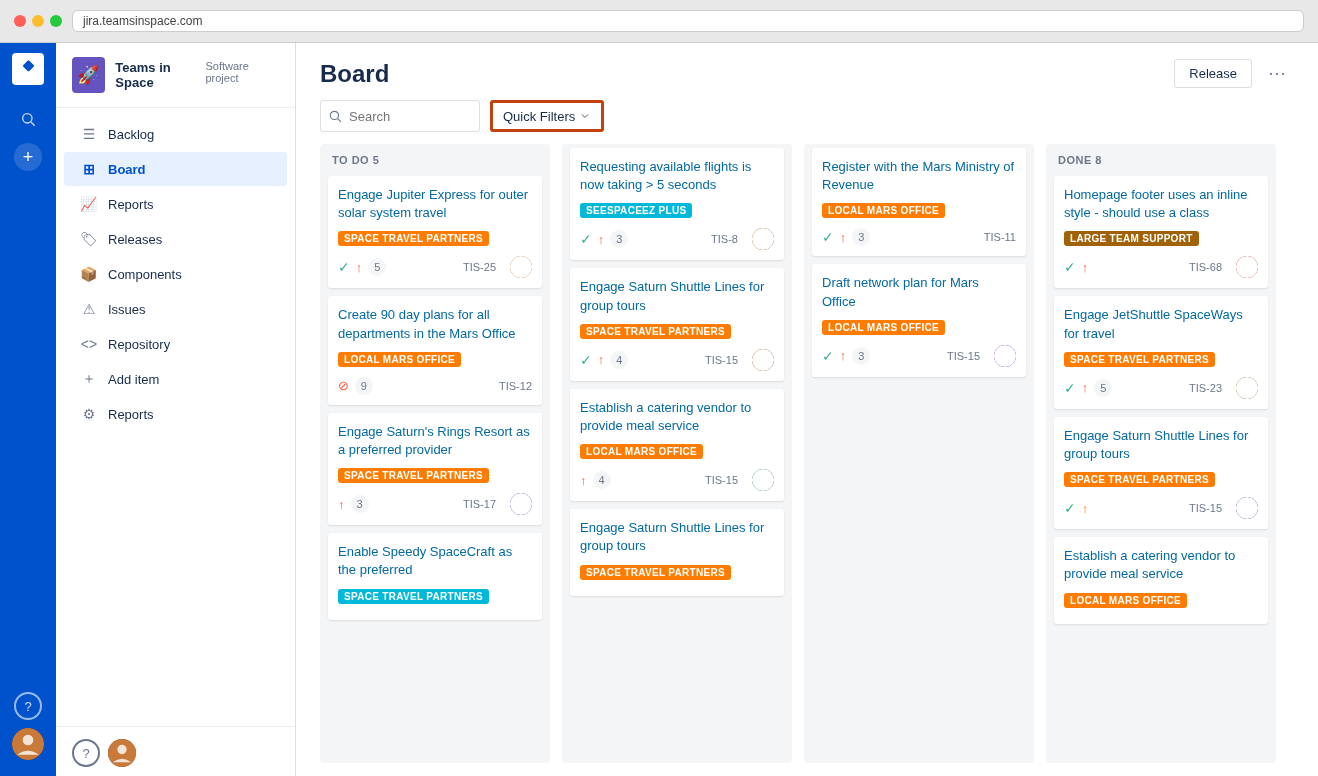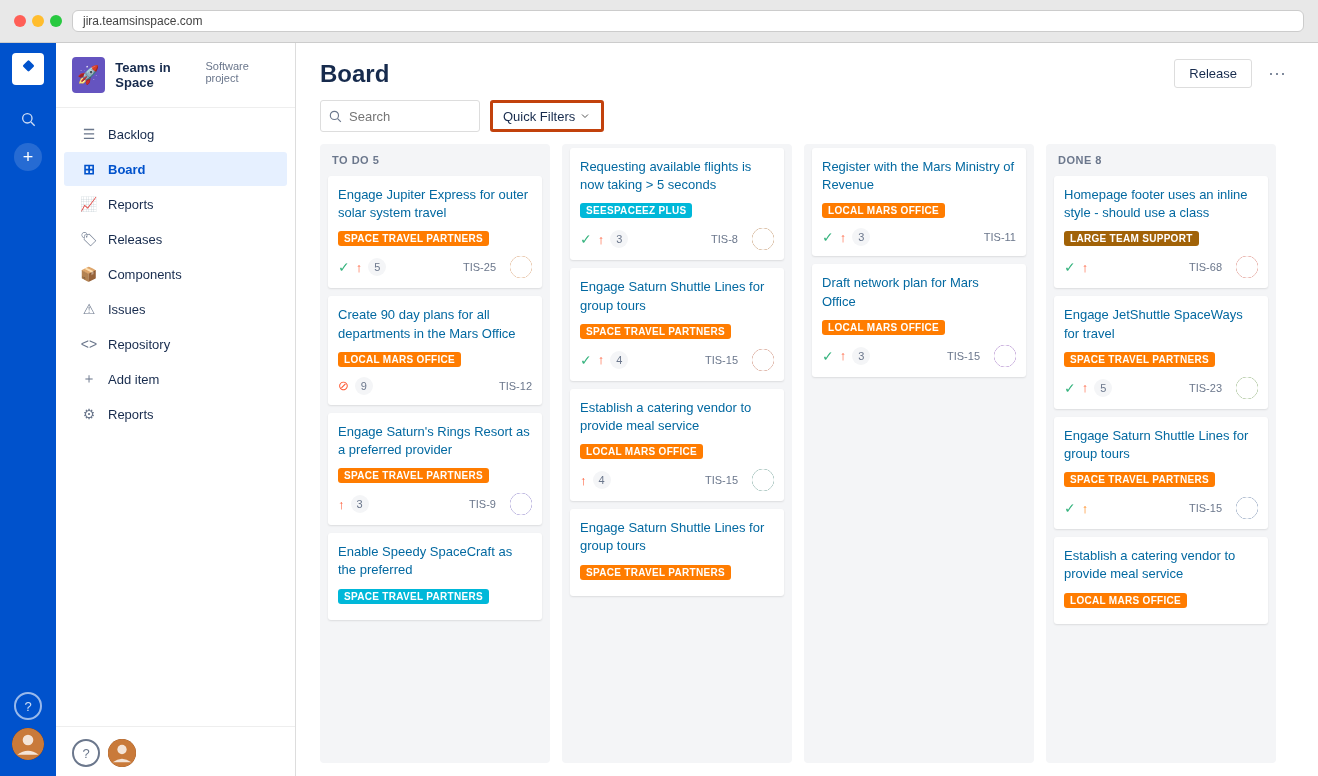--- a/index.html
+++ b/index.html
@@ -243,21 +243,21 @@
                 <span class="block-icon">⊘</span>
                 <span class="story-points">9</span>
                 <div class="card-footer-right">
                   <span class="card-id">TIS-12</span>
                 </div>
               </div></div>
             <div class="card"><div class="card-title">Engage Saturn's Rings Resort as a preferred provider</div><div class="card-tag tag-orange">SPACE TRAVEL PARTNERS</div><div class="card-footer">
                 <span class="up-arrow">↑</span>
                 <span class="story-points">3</span>
                 <div class="card-footer-right">
-                  <span class="card-id">TIS-9</span>
+                  <span class="card-id">TIS-17</span>
                   <div class="avatar-sm av2">
                     <svg viewBox="0 0 24 24" width="22" height="22">
                       <circle cx="12" cy="12" r="12" fill="currentColor"></circle>
                       <circle cx="12" cy="9" r="4" fill="rgba(255,255,255,0.8)"></circle>
                       <path d="M4 20 Q12 14 20 20" fill="rgba(255,255,255,0.8)"></path>
                     </svg>
                   </div>
                 </div>
               </div></div>
             <div class="card"><div class="card-title">Enable Speedy SpaceCraft as the preferred</div><div class="card-tag tag-teal">SPACE TRAVEL PARTNERS</div></div>

